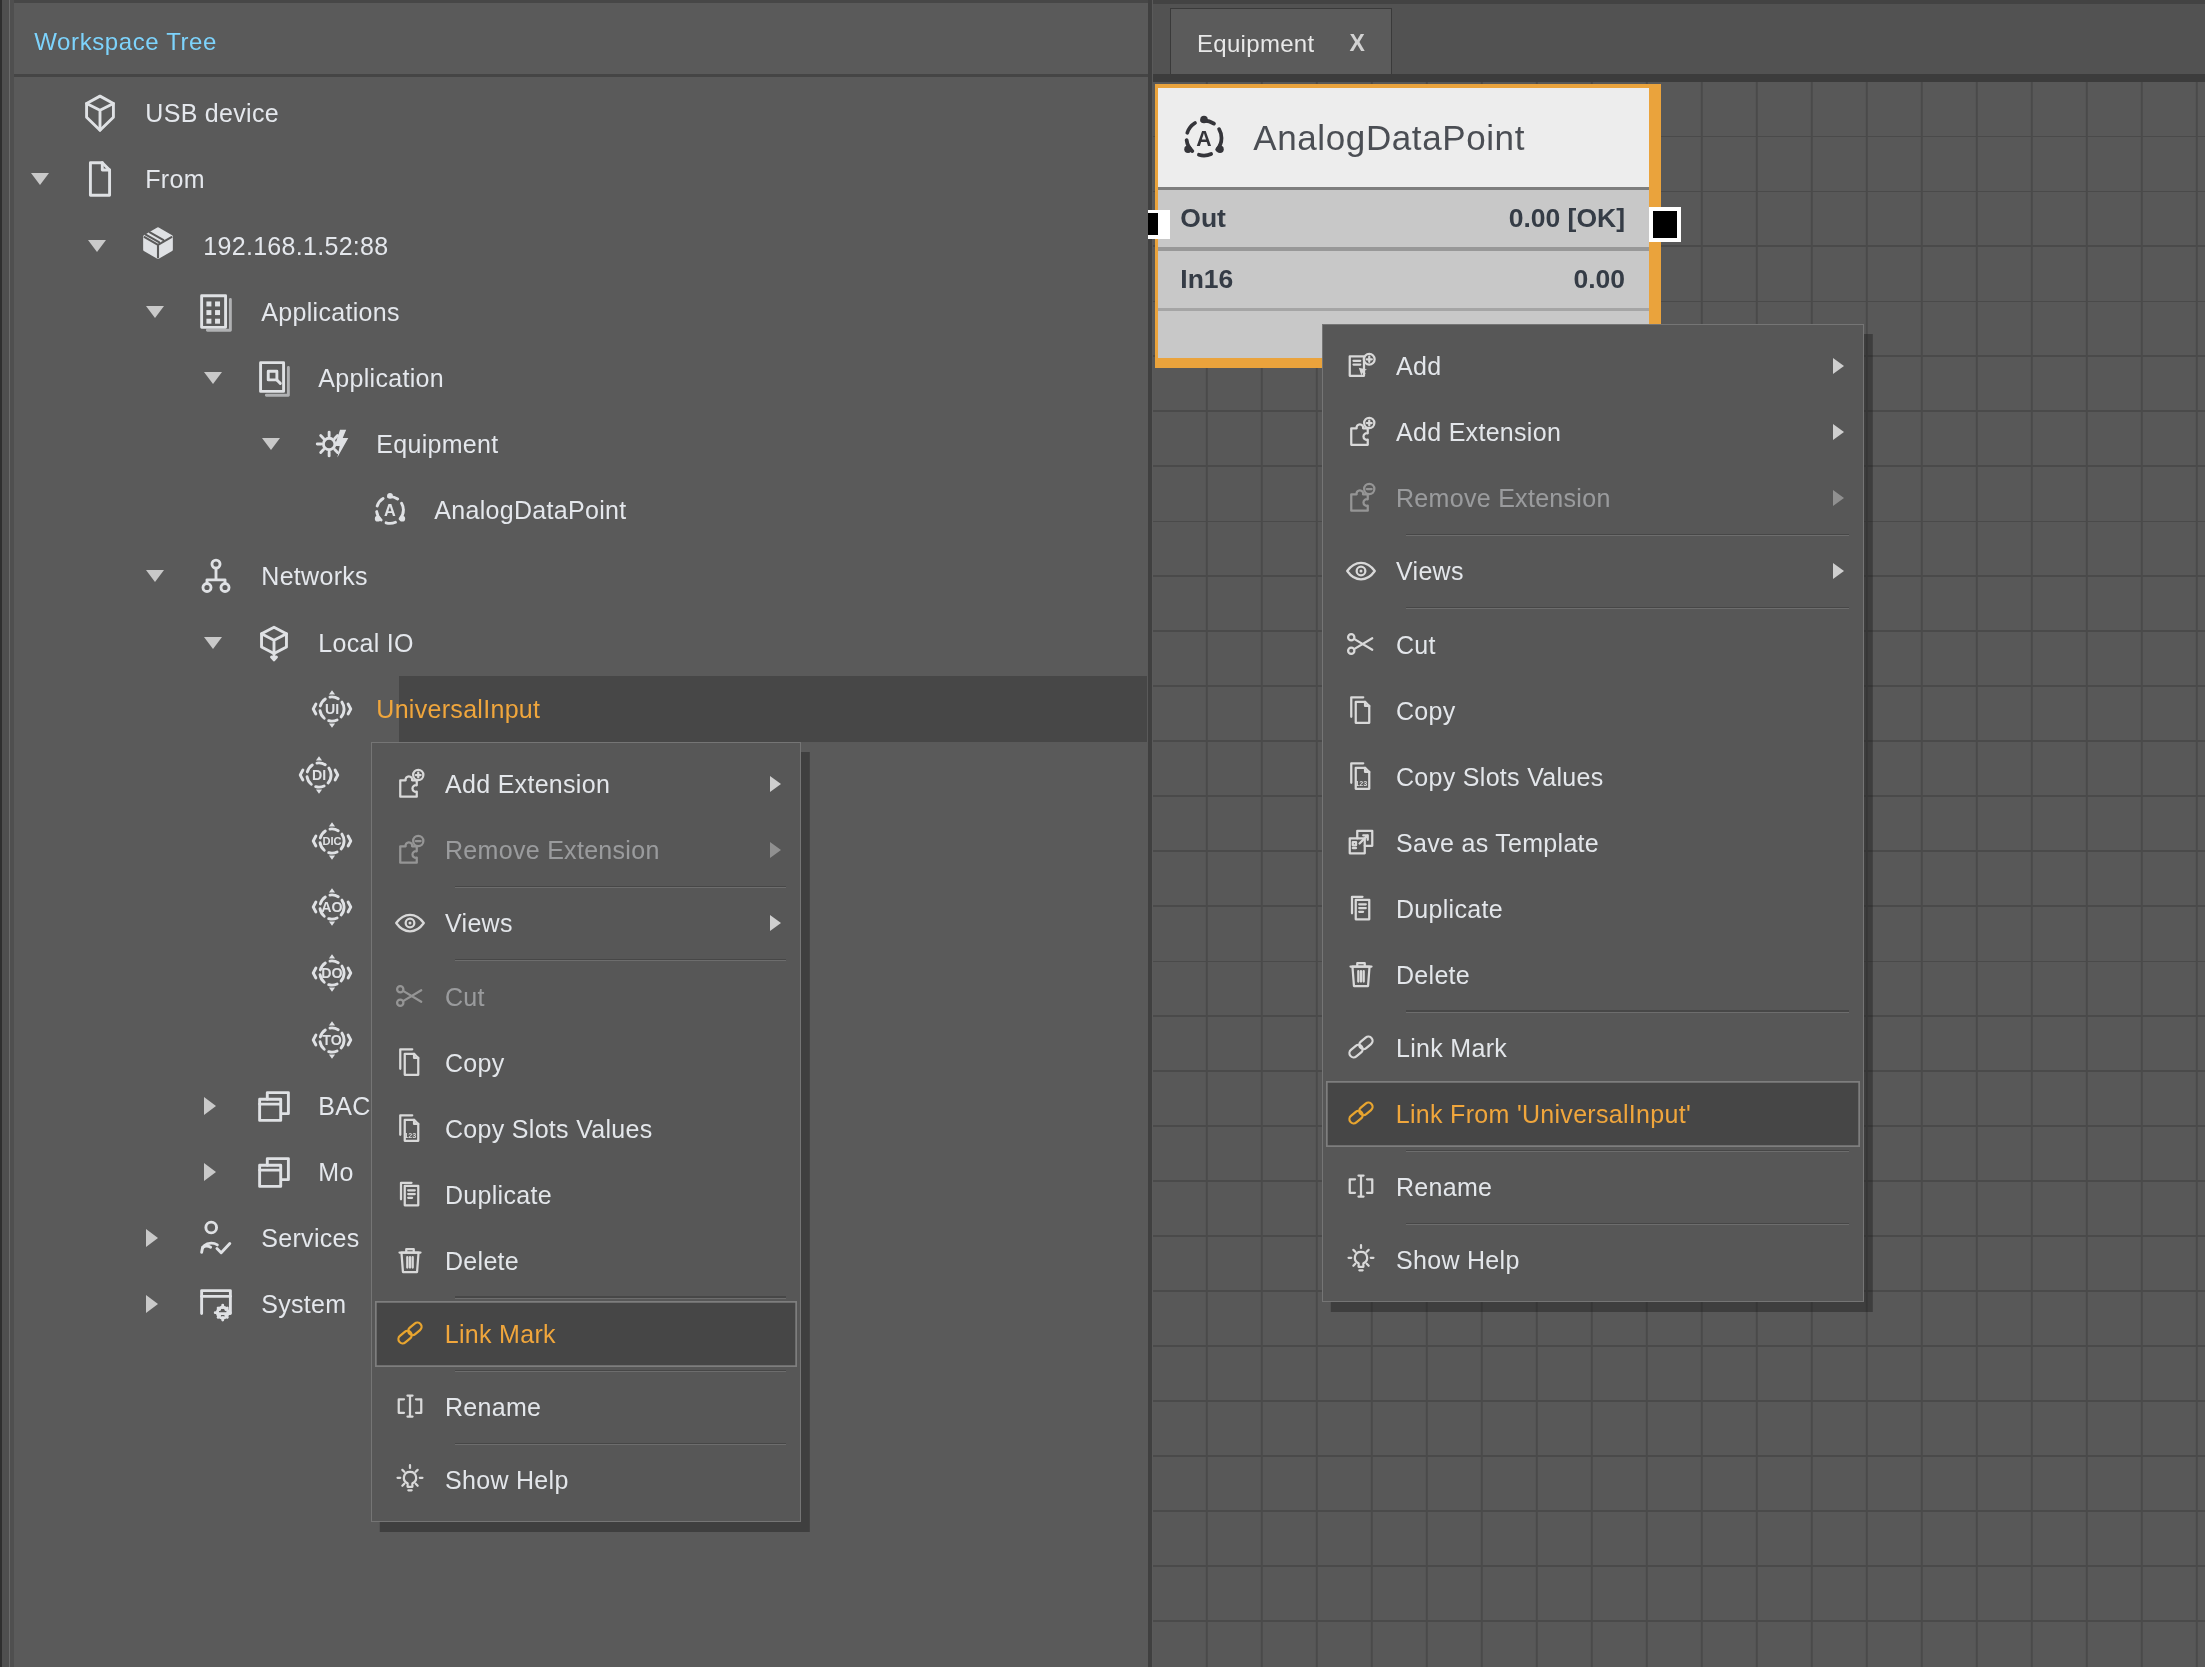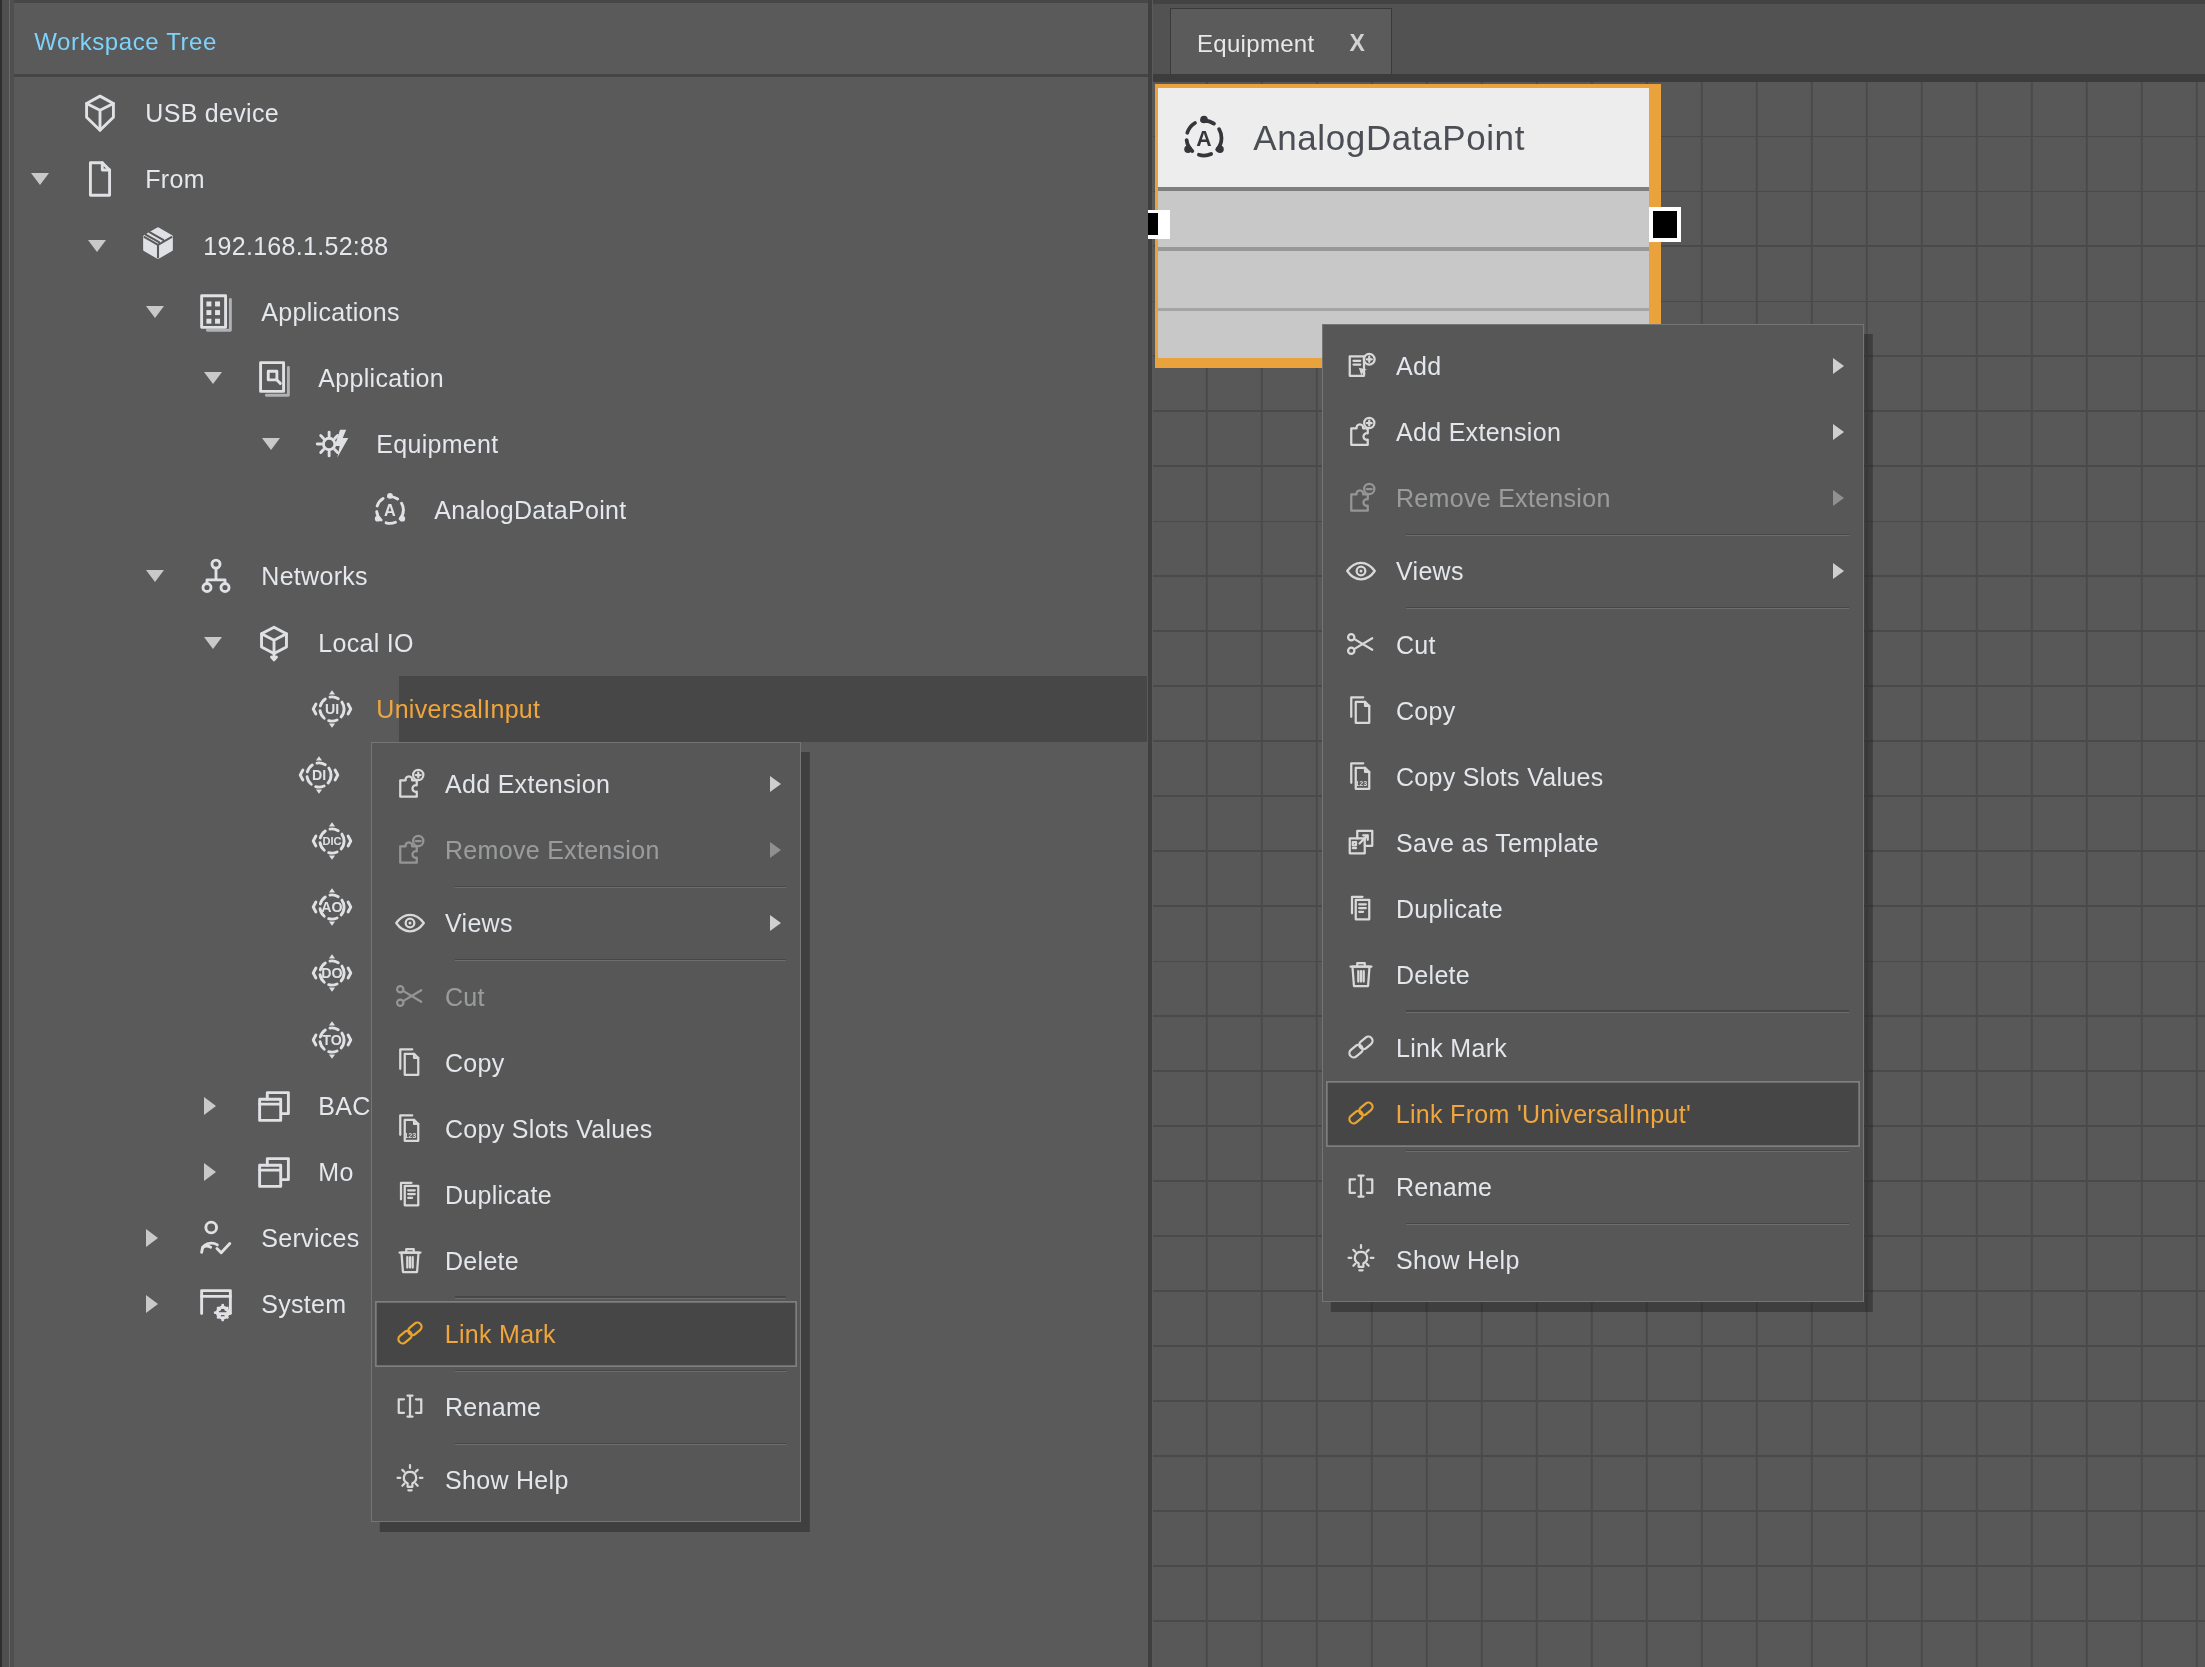--- a/index.html
+++ b/index.html
@@ -352,21 +352,29 @@
               <g fill="currentColor" stroke="none">
                 <circle cx="12" cy="4.6" r="1.5"></circle>
                 <circle cx="5.6" cy="16.5" r="1.5"></circle>
                 <circle cx="18.4" cy="16.5" r="1.5"></circle>
               </g>
             </svg>
           </span>
         <span id="widget-title">AnalogDataPoint</span>
       </div>
       <div class="wsep" style="top:99px;background:#7e7e7e;"></div>
+      <div class="slot-row" style="top:102px;">
+        <span class="sn">Out</span>
+        <span class="sv">0.00 [OK]</span>
+      </div>
       <div class="wsep" style="top:159px;background:#989898;"></div>
+      <div class="slot-row" style="top:163px;">
+        <span class="sn">In16</span>
+        <span class="sv">0.00</span>
+      </div>
       <div class="wsep" style="top:220px;background:#a5a5a5;height:2.2px;"></div>
     </div>
   </div>
 
   <div class="abs handle" style="left:1649px;top:207px;width:24px;height:26.5px;"></div>
   <div class="abs" style="left:1148px;top:210px;width:22px;height:29px;background:#fff;">
     <div style="position:absolute;left:0;top:3.3px;width:10px;height:22px;background:#000;"></div>
   </div>
 
   <div class="menu" id="treeMenu" style="left:371px;top:742px;width:428px;">

